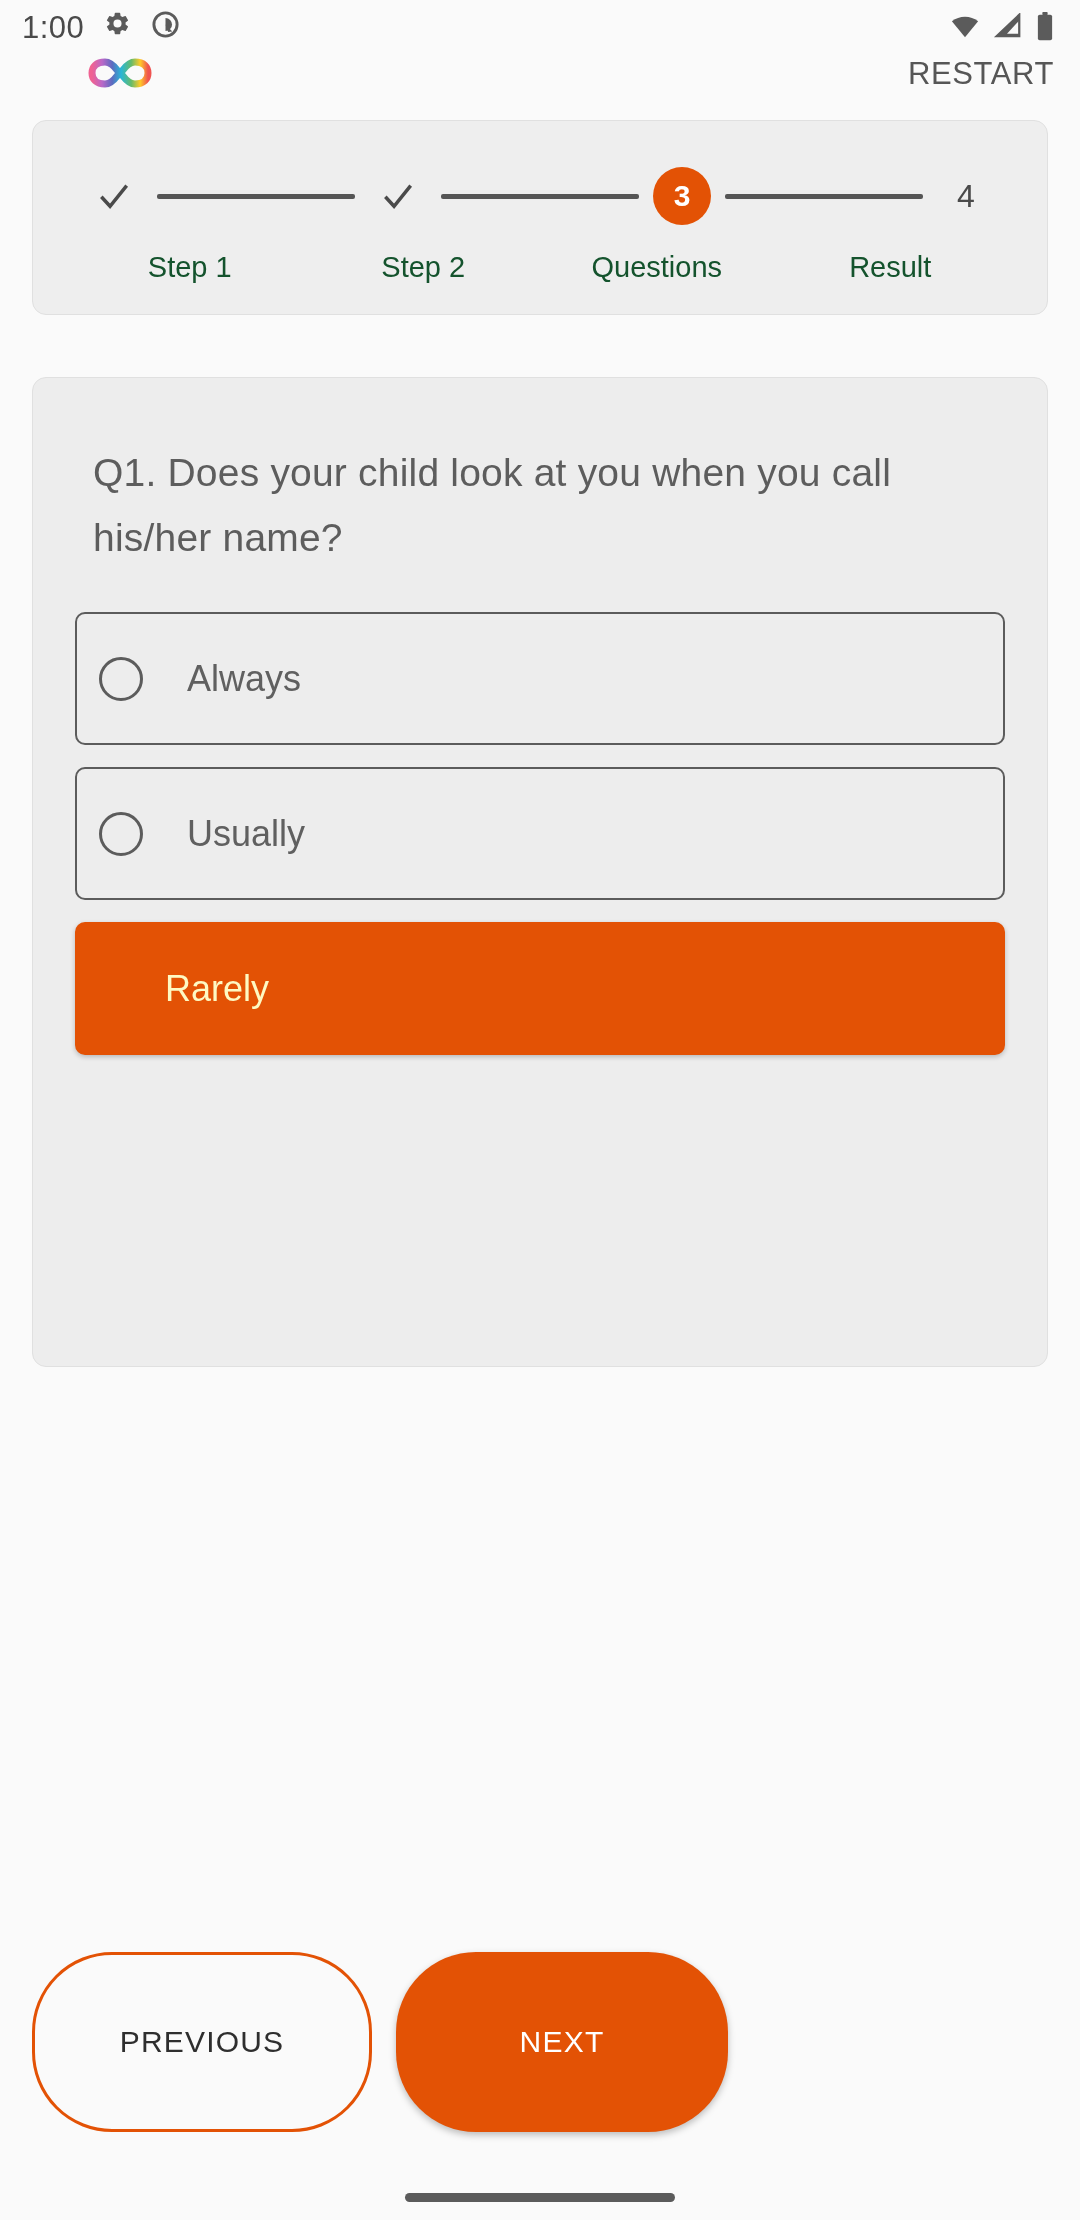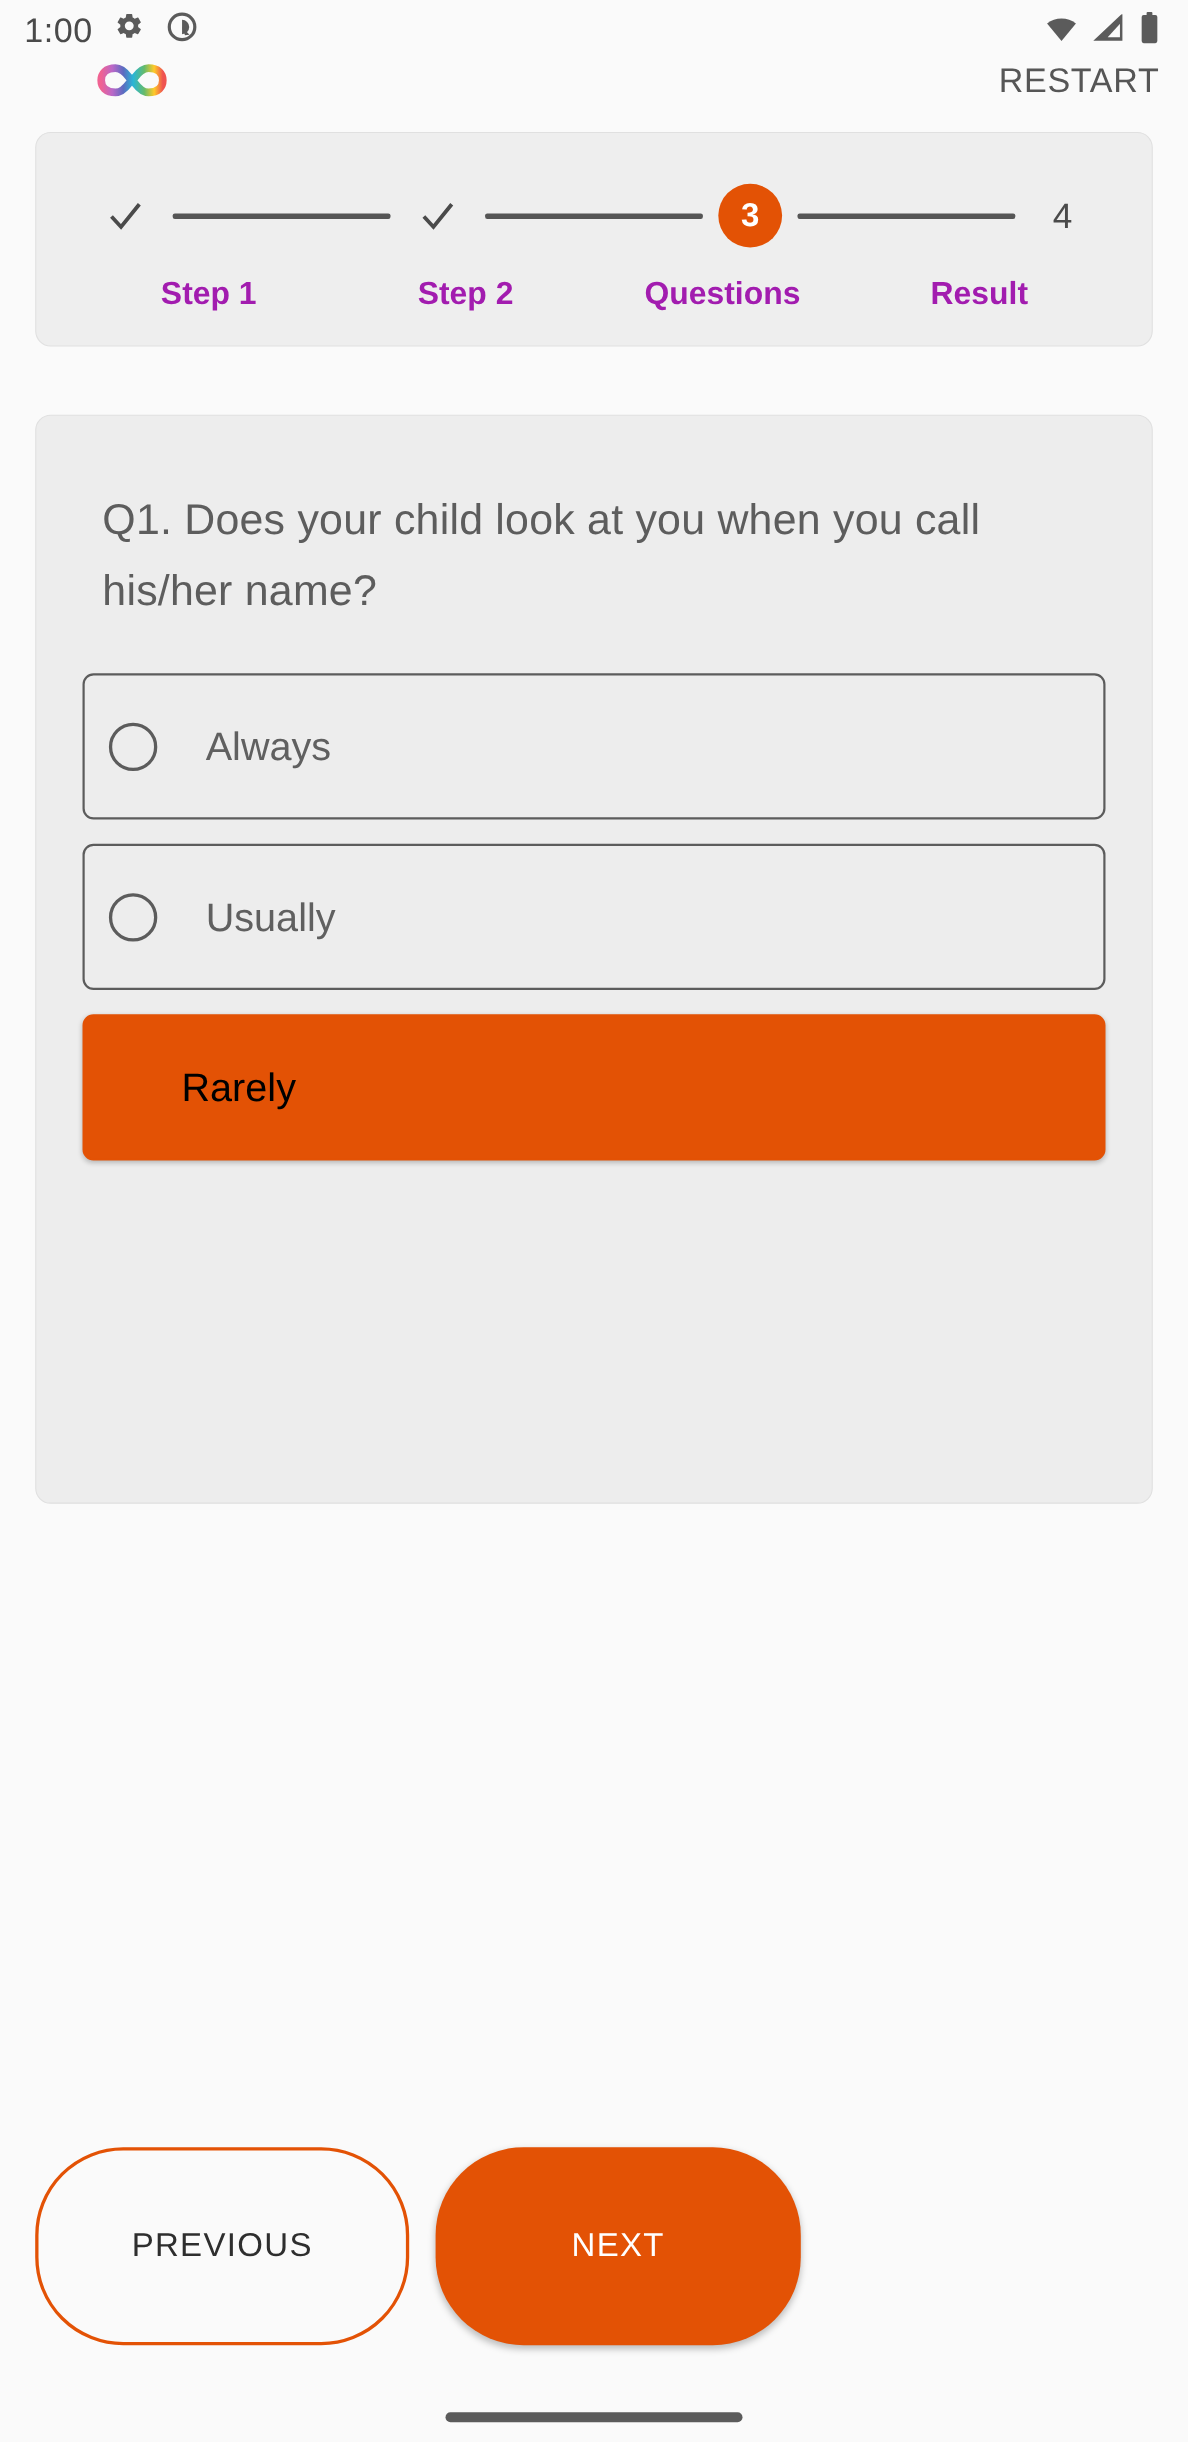--- a/index.html
+++ b/index.html
@@ -69,21 +69,21 @@
   }
   .step-line{
     flex:1 1 auto; height:5px; background:#555555; margin:0 14px;
     border-radius:2px;
   }
   .stepper-labels{
     display:flex; padding:0 40px; margin-top:26px;
   }
   .stepper-labels div{
     flex:1; text-align:center;
-    font-size:29px; font-weight:bold; color:#a21caf;
+    font-size:29px; font-weight:normal; color:#14532d;
   }
 
   
   .question-card{
     margin:62px 32px 0 32px;
     background:#ededed;
     border:1px solid #e0e0e0;
     border-radius:14px;
     height:990px;
     padding:62px 42px 0 42px;
@@ -109,21 +109,21 @@
     border:3px solid #5c5c5c; flex:0 0 auto;
   }
   .option .opt-label{
     font-size:36px; color:#606060; margin-left:44px;
   }
   .option.selected{
     background:#e35205; border-color:#e35205;
     box-shadow:0 2px 5px rgba(0,0,0,.22);
   }
   .option.selected .opt-label{
-    color:#000000; margin-left:66px;
+    color:#fef9c3; margin-left:66px;
   }
 
   
   .btn-row{
     position:absolute; left:0; right:0; top:1952px;
     display:flex; align-items:center; gap:24px;
     padding:0 32px;
   }
   .btn{
     height:180px; border-radius:80px;

